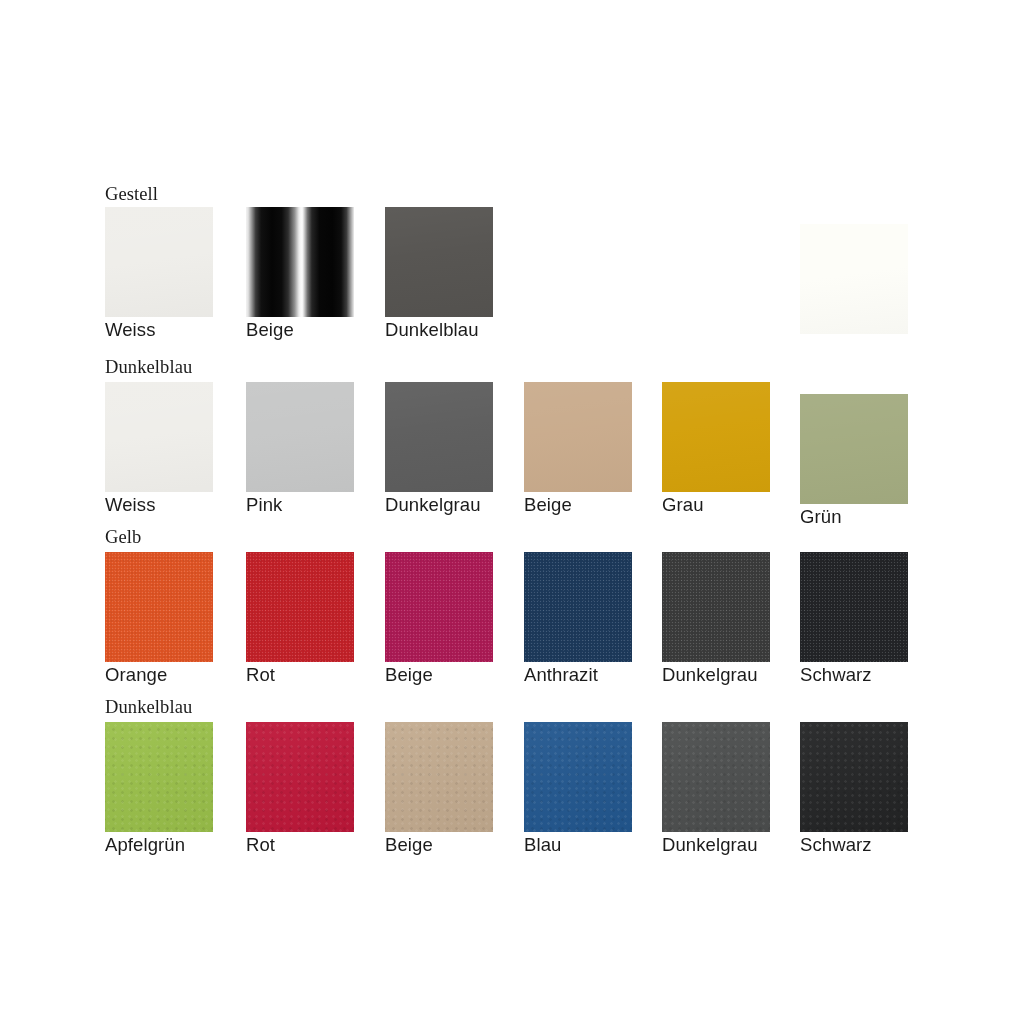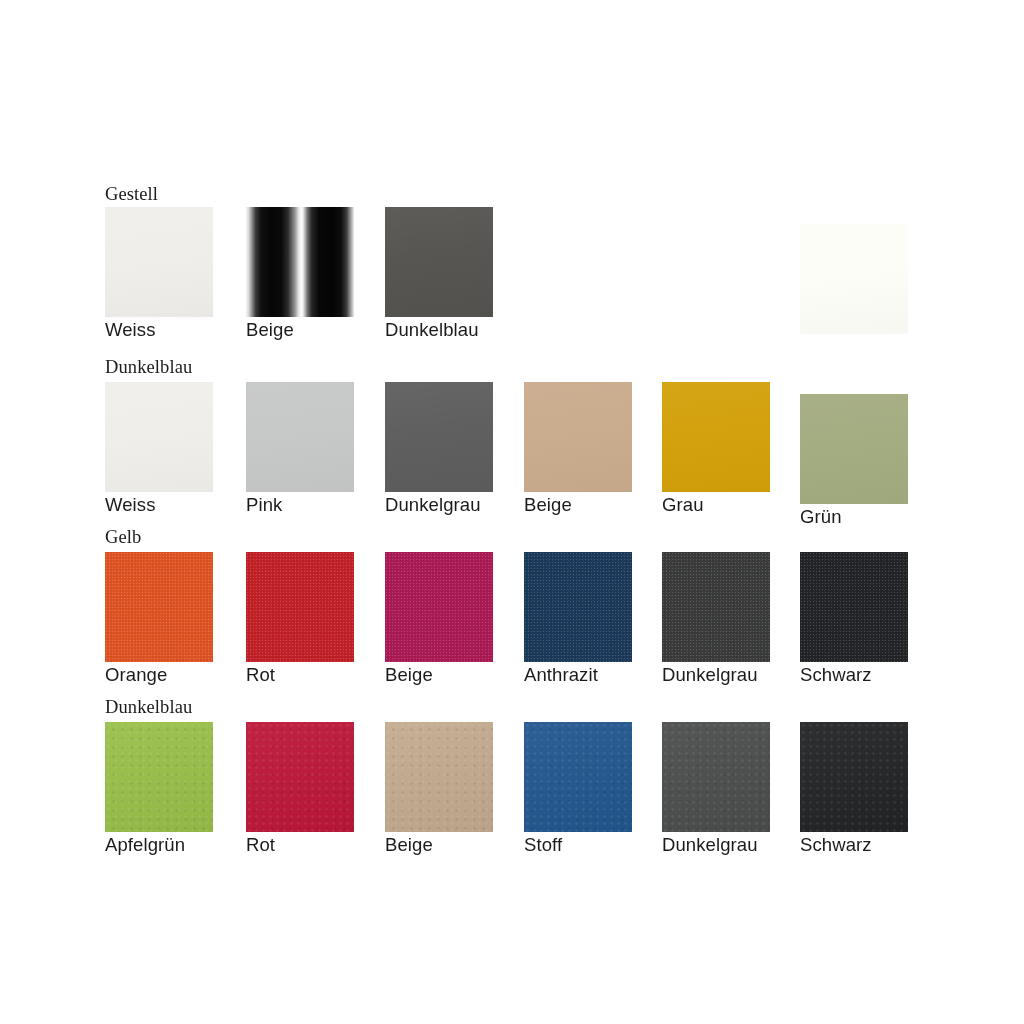--- a/index.html
+++ b/index.html
@@ -219,21 +219,21 @@
       <div class="swatch-cell" style="left: 246px; top: 722px;">
         <div class="swatch tex-leather" style="background-color: rgb(190, 23, 57);"></div>
         <div class="swatch-label">Rot</div>
       </div>
       <div class="swatch-cell" style="left: 385px; top: 722px;">
         <div class="swatch tex-leather" style="background-color: rgb(195, 171, 143);"></div>
         <div class="swatch-label">Beige</div>
       </div>
       <div class="swatch-cell" style="left: 524px; top: 722px;">
         <div class="swatch tex-leather" style="background-color: rgb(34, 87, 143);"></div>
-        <div class="swatch-label">Stoff</div>
+        <div class="swatch-label">Blau</div>
       </div>
       <div class="swatch-cell" style="left: 662px; top: 722px;">
         <div class="swatch tex-leather" style="background-color: rgb(76, 78, 78);"></div>
         <div class="swatch-label">Dunkelgrau</div>
       </div>
       <div class="swatch-cell" style="left: 800px; top: 722px;">
         <div class="swatch tex-leather" style="background-color: rgb(35, 36, 37);"></div>
         <div class="swatch-label">Schwarz</div>
       </div>
     </div>

